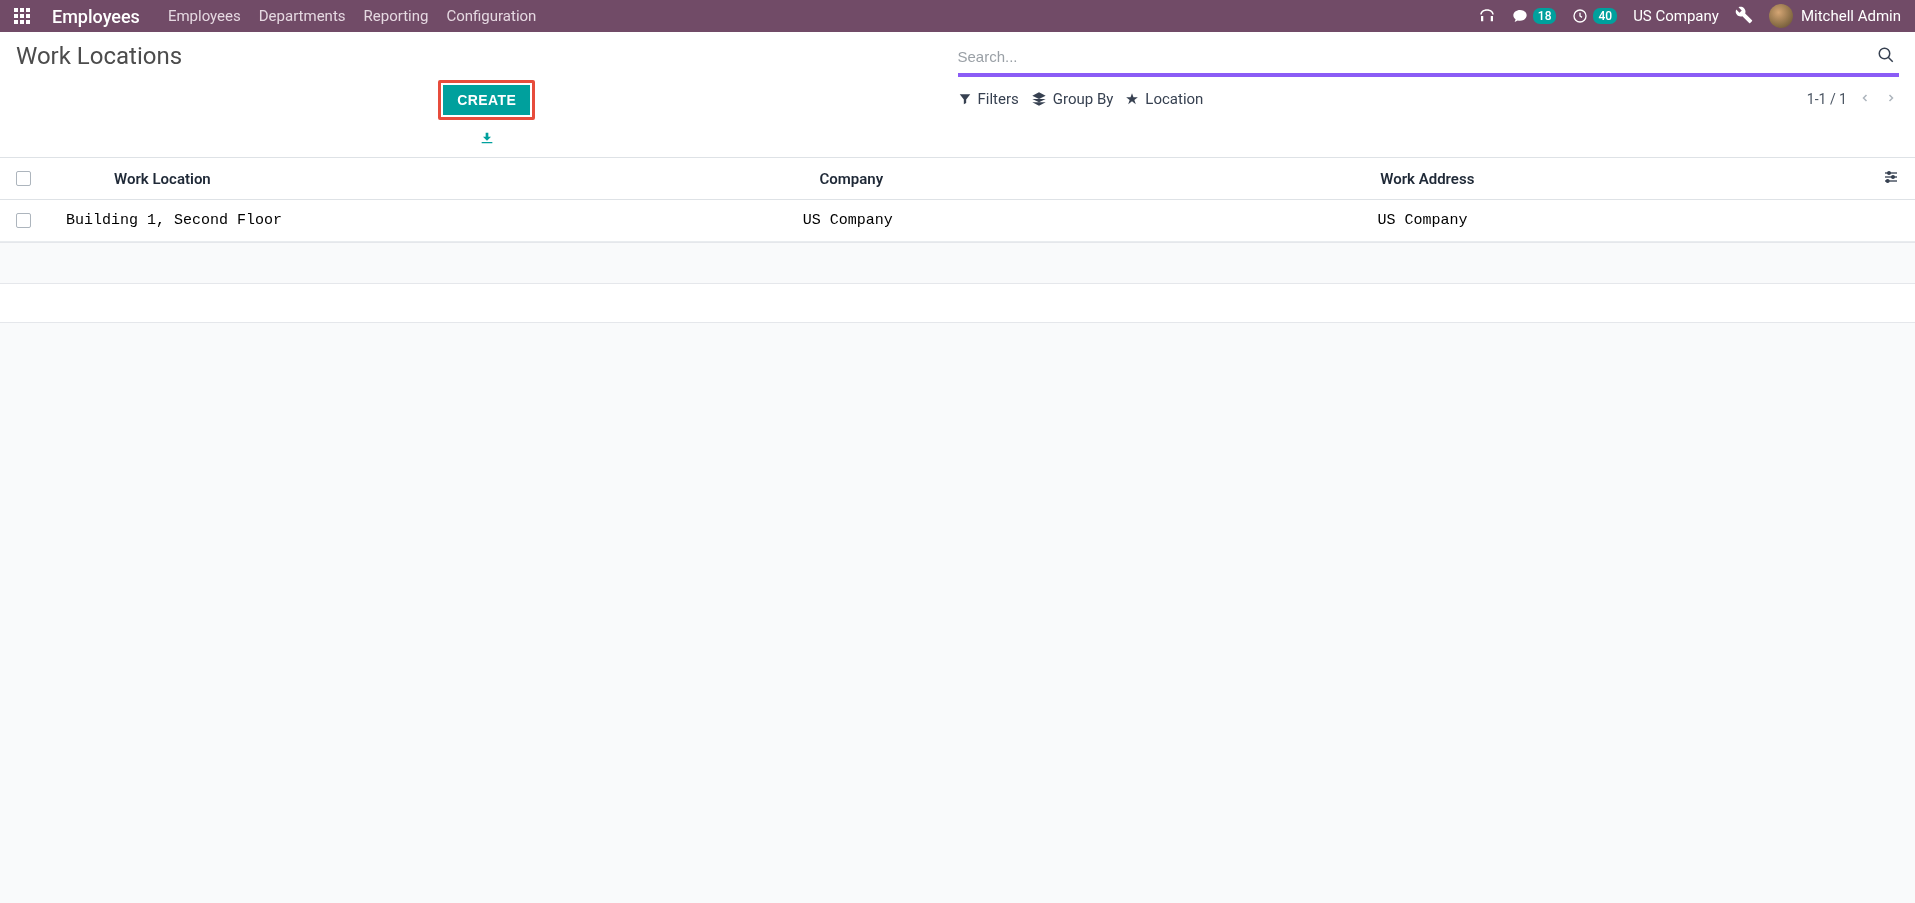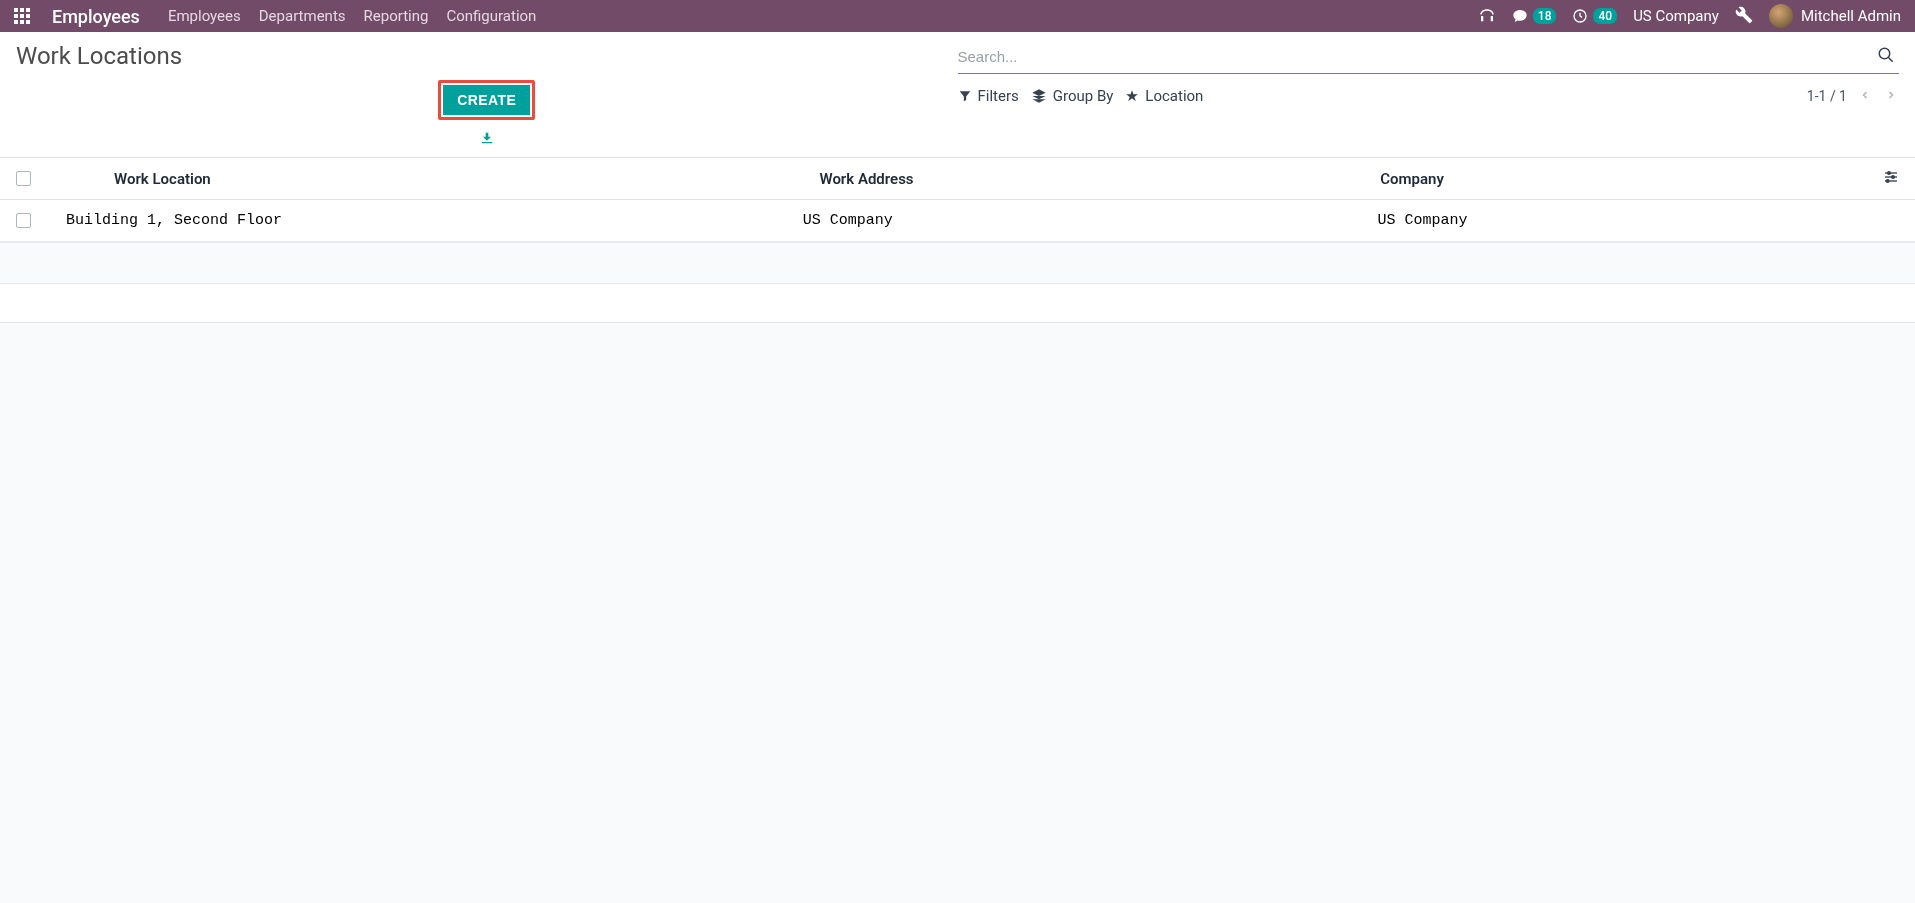--- a/index.html
+++ b/index.html
@@ -72,21 +72,21 @@
     font-size: 14px;
     font-weight: 600;
     letter-spacing: 0.4px;
     cursor: pointer;
   }
   .download-icon { color: #00A09D; cursor: pointer; }
 
   .search-bar {
     display: flex;
     align-items: center;
-    border-bottom: 1px solid #8b5cf6;
+    border-bottom: 4px solid #8b5cf6;
     padding: 4px 0 6px 0;
     margin-bottom: 12px;
   }
   .search-input {
     flex: 1;
     border: none;
     outline: none;
     font-size: 15px;
     color: #495057;
     background: transparent;
@@ -261,22 +261,22 @@
     </div>
   </div>
 </div>
 
 <div class="list-wrap">
   <div class="list-header">
     <div>
         <div class="chk"></div>
       </div>
     <div>Work Location</div>
+    <div>Company</div>
     <div>Work Address</div>
-    <div>Company</div>
     <div class="options-icon">
       <svg width="16" height="16" viewBox="0 0 24 24" fill="none" stroke="#374151" stroke-width="2">
           <line x1="3" y1="6" x2="21" y2="6"></line>
           <circle cx="9" cy="6" r="2" fill="#374151"></circle>
           <line x1="3" y1="12" x2="21" y2="12"></line>
           <circle cx="15" cy="12" r="2" fill="#374151"></circle>
           <line x1="3" y1="18" x2="21" y2="18"></line>
           <circle cx="7" cy="18" r="2" fill="#374151"></circle>
         </svg>
     </div>

